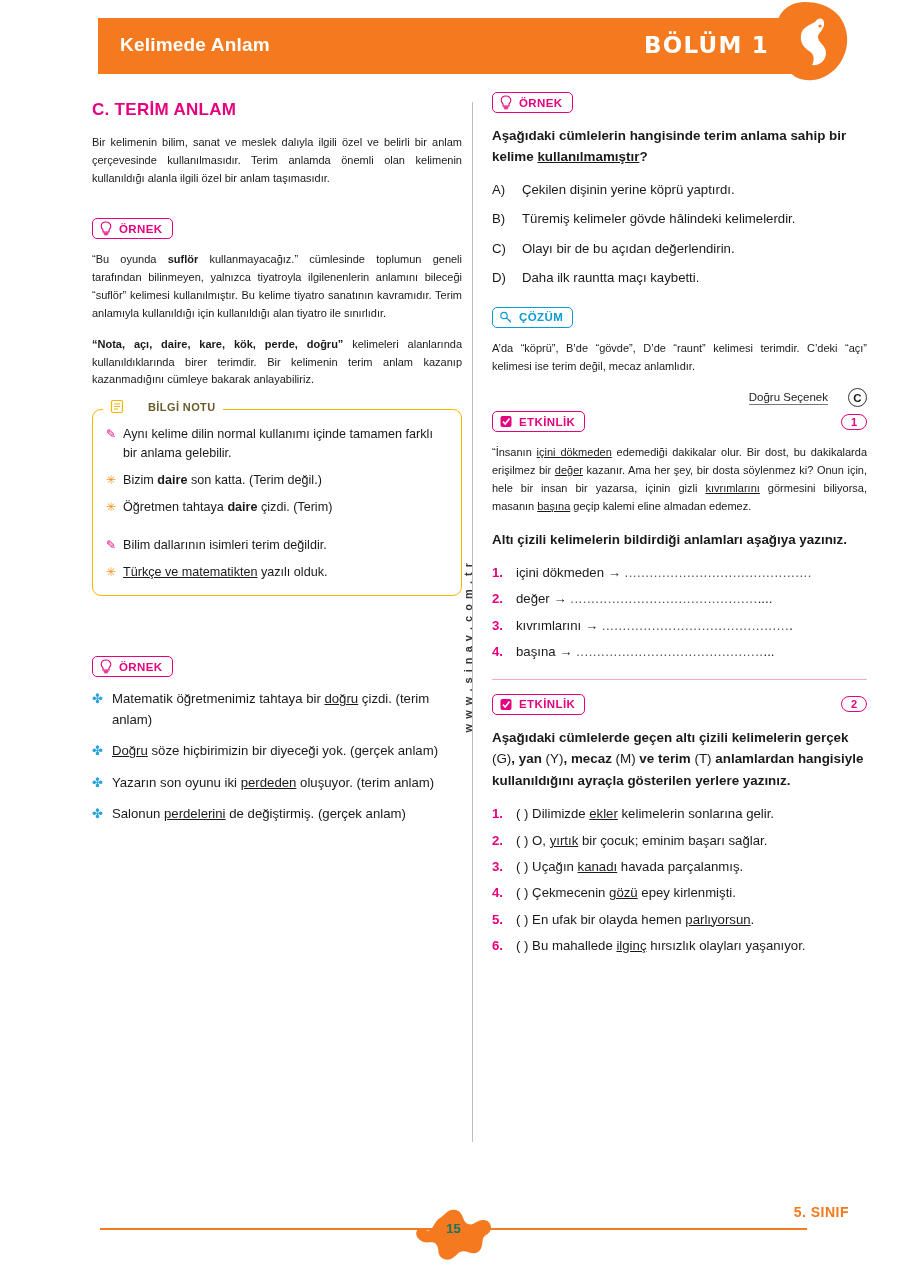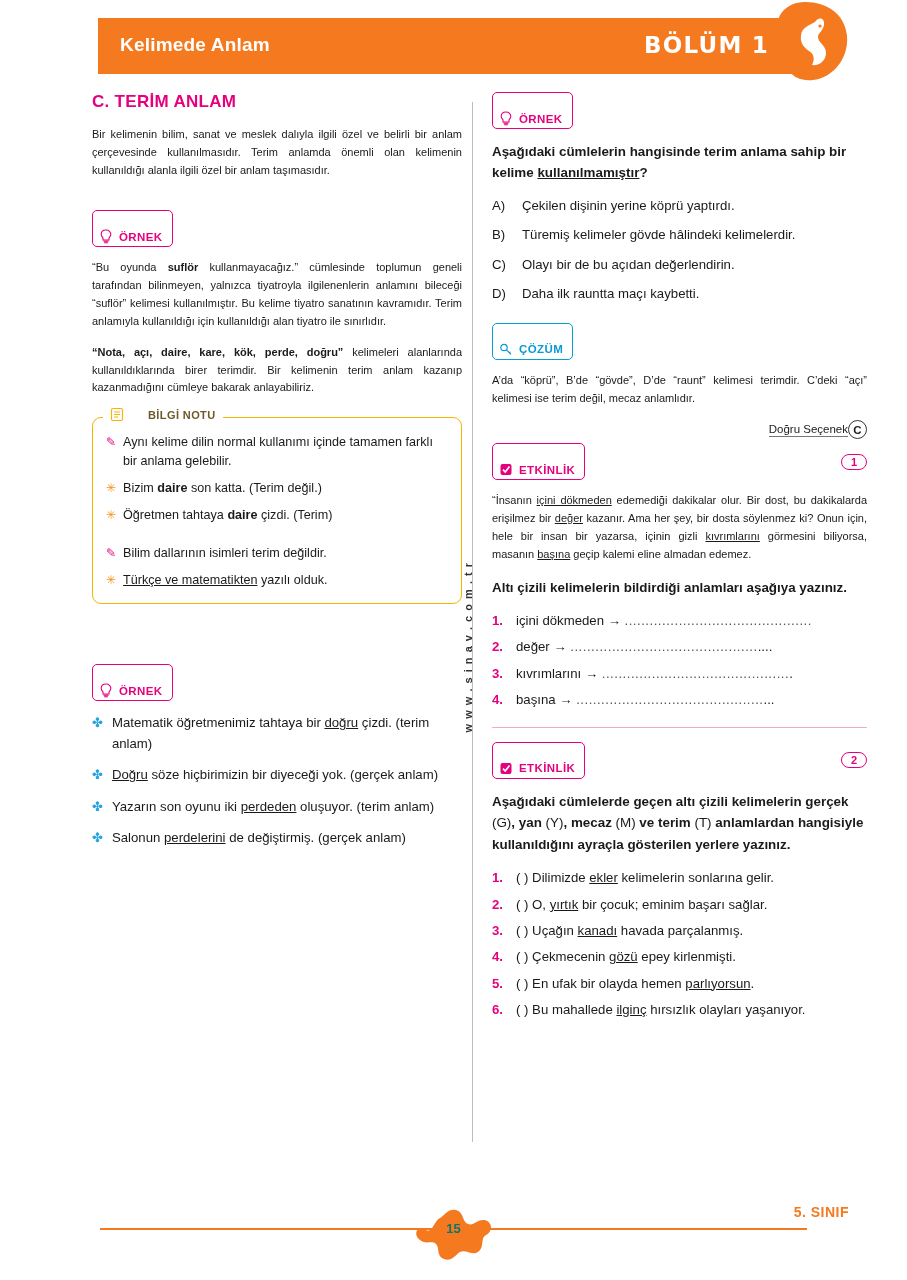--- a/index.html
+++ b/index.html
@@ -61,21 +61,21 @@
   .page {
     position: absolute;
     top: 92px;
     left: 0;
     right: 0;
     bottom: 60px;
   }
   .col-left {
     position: absolute;
     left: 92px;
-    top: 0;
+    top: 8px;
     width: 370px;
   }
   .col-right {
     position: absolute;
     left: 492px;
     top: 0;
     width: 375px;
   }
   .divider {
     position: absolute;
@@ -114,21 +114,21 @@
     text-align: justify;
   }
 
   
   .chip {
     display: inline-flex;
     align-items: center;
     gap: 6px;
     border: 1.4px solid #e5007d;
     border-radius: 5px;
-    padding: 18px 9px 2px 6px;
+    padding: 2px 9px 2px 6px;
     margin: 0 0 12px 0;
   }
   .chip .chip-text {
     color: #e5007d;
     font-size: 11.5px;
     font-weight: bold;
     letter-spacing: .4px;
   }
   .chip.blue { border-color: #0a9ad4; }
   .chip.blue .chip-text { color: #0a9ad4; }
@@ -225,21 +225,21 @@
     font-size: 13.4px;
     font-weight: bold;
     line-height: 1.6;
     margin: 0 0 12px 0;
   }
 
   .answer-key {
     display: flex;
     align-items: center;
     justify-content: flex-end;
-    gap: 0;
+    gap: 20px;
     margin-top: 9px;
     margin-bottom: 4px;
   }
   .answer-key .ak-text {
     font-size: 11.5px;
     color: #222;
     border-bottom: 1px solid #777;
     padding-bottom: 1px;
   }
   .answer-key .ak-circle {

